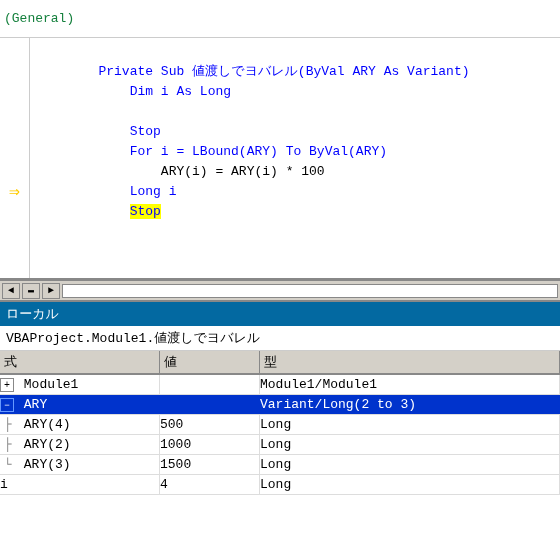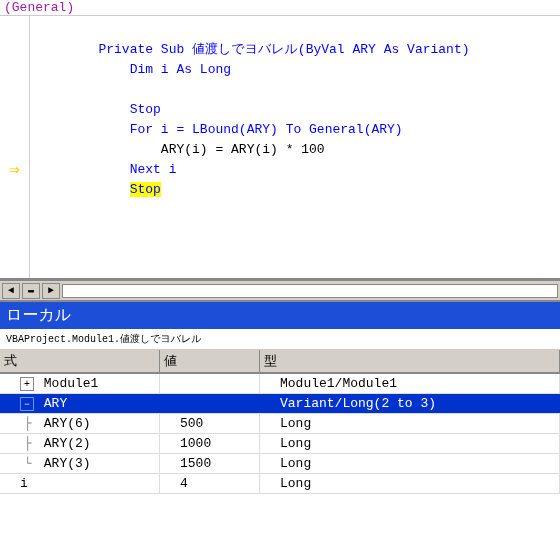--- a/index.html
+++ b/index.html
@@ -17,23 +17,23 @@
       background: #fff;
       border-bottom: 2px solid #888;
       height: 280px;
       display: flex;
       flex-direction: column;
     }
 
     .code-header {
       background: #fff;
       border-bottom: 1px solid #ccc;
-      padding: 0 4px;
-      font-size: 13px;
-      color: #a21caf;
+      padding: 11px 4px;
+      font-size: 13px;
+      color: #15803d;
     }
 
     .code-body {
       display: flex;
       flex: 1;
       overflow: hidden;
     }
 
     .line-gutter {
       width: 30px;
@@ -110,30 +110,30 @@
     }
 
     
     .locals-panel {
       flex: 1;
       display: flex;
       flex-direction: column;
     }
 
     .locals-header {
-      background: #1d4ed8;
+      background: #0369a1;
       color: #fff;
       padding: 3px 6px;
-      font-size: 16px;
+      font-size: 13px;
       font-weight: normal;
     }
 
     .locals-path {
       padding: 3px 6px;
-      font-size: 10px;
+      font-size: 13px;
       background: #fff;
       border-bottom: 1px solid #ccc;
     }
 
     .locals-table {
       flex: 1;
       overflow: hidden;
     }
 
     .table-header {
@@ -160,21 +160,21 @@
       grid-template-columns: 160px 100px 1fr;
       border-bottom: 1px solid #ddd;
     }
 
     .table-row.selected {
       background: #0033cc;
       color: #fff;
     }
 
     .td {
-      padding: 2px 20px;
+      padding: 2px 0;
       font-size: 13px;
       border-right: 1px solid #ddd;
       white-space: nowrap;
     }
 
     .table-row.selected .td {
       border-right-color: #0033cc;
     }
 
     .expand-icon {
@@ -224,27 +224,27 @@
         <span class="kw-blue">Private Sub 値渡しでヨバレル(ByVal ARY As Variant)</span>
       </div>
       <div class="code-line">
         <span class="kw-blue">    Dim i As Long</span>
       </div>
       <div class="code-line">&nbsp;</div>
       <div class="code-line">
         <span class="kw-blue">    Stop</span>
       </div>
       <div class="code-line">
-        <span class="kw-blue">    For i = LBound(ARY) To General(ARY)</span>
+        <span class="kw-blue">    For i = LBound(ARY) To ByVal(ARY)</span>
       </div>
       <div class="code-line">
         <span class="kw-black">        ARY(i) = ARY(i) * 100</span>
       </div>
       <div class="code-line">
-        <span class="kw-blue">    Next i</span>
+        <span class="kw-blue">    Long i</span>
       </div>
       <div class="code-line">
         <span class="kw-blue">    <span class="highlight-yellow">Stop</span></span>
       </div>
     </div>
   </div>
 </div>
 
 <div class="scrollbar-area">
   <div class="scroll-btn">
@@ -288,21 +288,21 @@
           <span class="expand-icon" style="background:#0033cc;color:#fff;border-color:#6699ff;">－</span>
           <span>ARY</span>
         </div>
         <div class="td"></div>
         <div class="td">Variant/Long(2 to 3)</div>
       </div>
 
       <div class="table-row">
         <div class="td">
           <span class="tree-line">├</span>
-          <span>ARY(6)</span>
+          <span>ARY(4)</span>
         </div>
         <div class="td">500</div>
         <div class="td">Long</div>
       </div>
 
       <div class="table-row">
         <div class="td">
           <span class="tree-line">├</span>
           <span>ARY(2)</span>
         </div>

